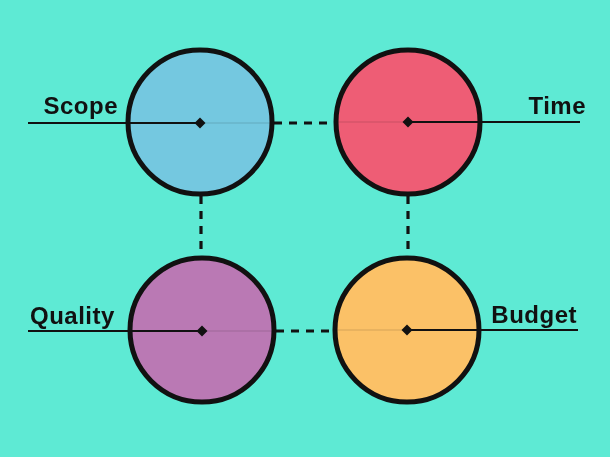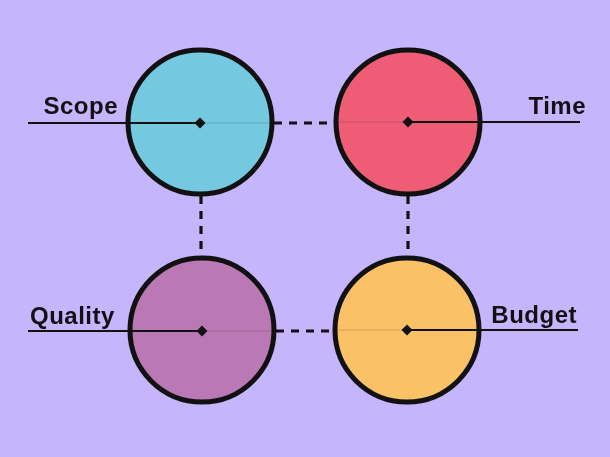--- a/index.html
+++ b/index.html
@@ -4,21 +4,21 @@
 <style>
   html, body {
     margin: 0;
     padding: 0;
     background: #ffffff;
   }
   .stage {
     position: relative;
     width: 610px;
     height: 457px;
-    background: #c4b5fd;
+    background: #5eead4;
     overflow: hidden;
     font-family: "Liberation Sans", sans-serif;
   }
   svg { display: block; }
   .node-circle {
     stroke: #111111;
     stroke-width: 5;
   }
   .leader-line {
     stroke: #111111;

